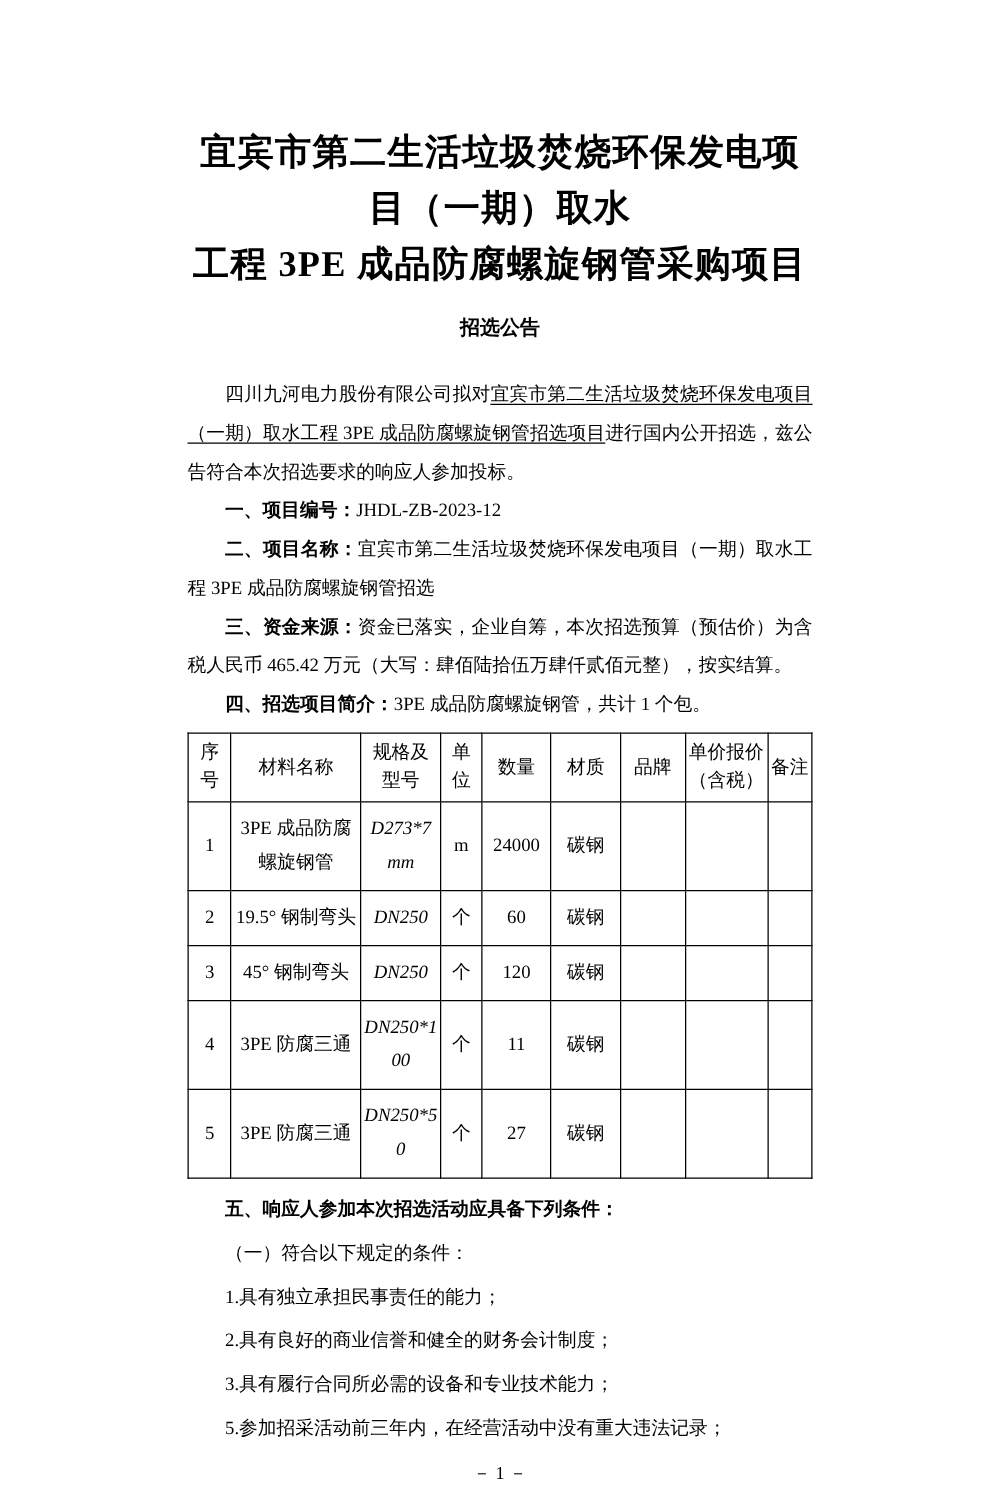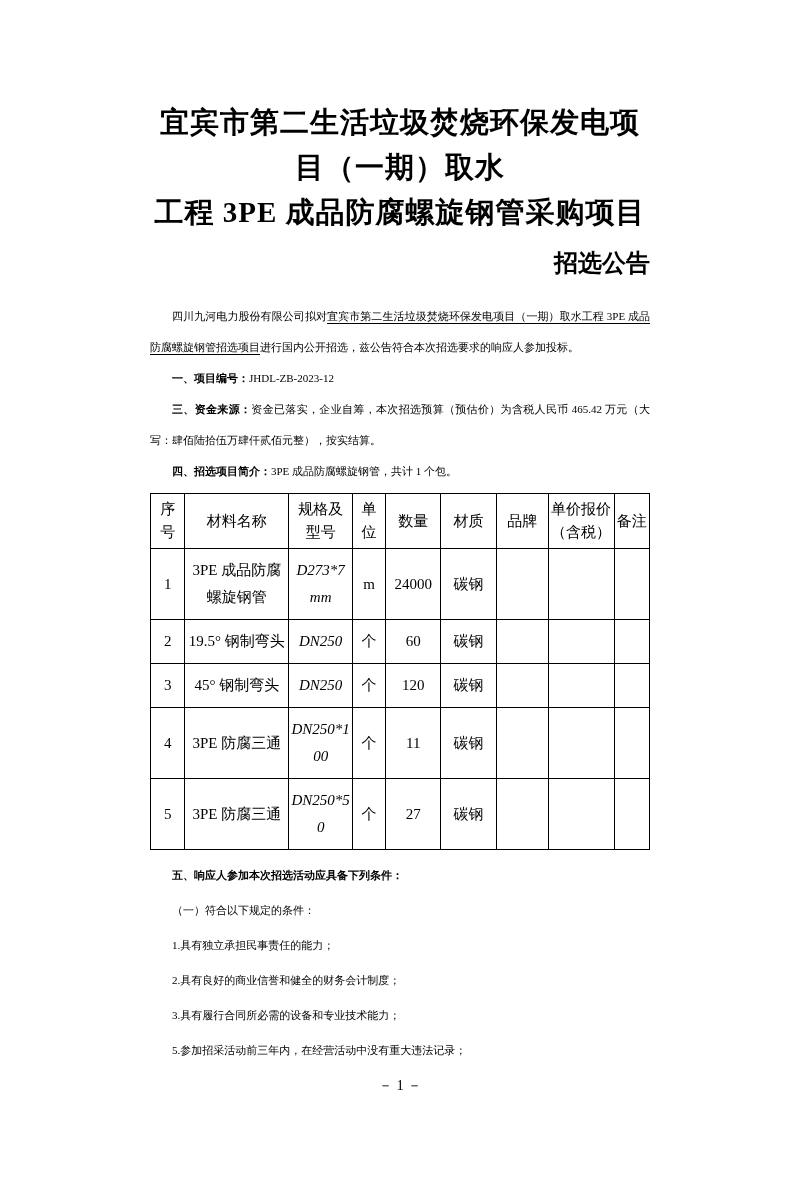--- a/index.html
+++ b/index.html
@@ -17,28 +17,28 @@
   .title {
     margin: 0 0 12px 0;
     font-size: 29px;
     font-weight: bold;
     text-align: center;
     line-height: 45px;
     letter-spacing: 1px;
   }
   .subtitle {
     margin: 0 0 22px 0;
-    font-size: 24px;
+    font-size: 16px;
     font-weight: bold;
-    text-align: right;
+    text-align: center;
     line-height: 32px;
   }
   .para {
     margin: 0;
-    font-size: 11px;
+    font-size: 15px;
     line-height: 31px;
     text-align: justify;
     text-indent: 2em;
   }
   .para b { font-weight: bold; }
   .u { text-decoration: underline; text-underline-offset: 3px; }
   table.materials {
     width: 100%;
     border-collapse: collapse;
     table-layout: fixed;
@@ -74,20 +74,21 @@
 <div class="page">
 
   <h1 class="title"><span>宜宾市第二生活垃圾焚烧环保发电项目（一期）取水</span><br><span>工程 3PE 成品防腐螺旋钢管采购项目</span></h1>
 
   <h2 class="subtitle">招选公告</h2>
 
   <p class="para"><span>四川九河电力股份有限公司拟对</span><span class="u">宜宾市第二生活垃圾焚烧环保发电项目（一期）取水工程 3PE 成品防腐螺旋钢管招选项目</span><span>进行国内公开招选，兹公告符合本次招选要求的响应人参加投标。</span></p>
 
   <p class="para"><b>一、项目编号：</b><span>JHDL-ZB-2023-12</span></p>
 
+  <p class="para"><b>二、项目名称：</b><span>宜宾市第二生活垃圾焚烧环保发电项目（一期）取水工程 3PE 成品防腐螺旋钢管招选</span></p>
 
   <p class="para"><b>三、资金来源：</b><span>资金已落实，企业自筹，本次招选预算（预估价）为含税人民币 465.42 万元（大写：肆佰陆拾伍万肆仟贰佰元整），按实结算。</span></p>
 
   <p class="para"><b>四、招选项目简介：</b><span>3PE 成品防腐螺旋钢管，共计 1 个包。</span></p>
 
   <table class="materials">
     <colgroup>
       <col style="width:6.9%">
         <col style="width:20.8%">
         <col style="width:12.8%">

